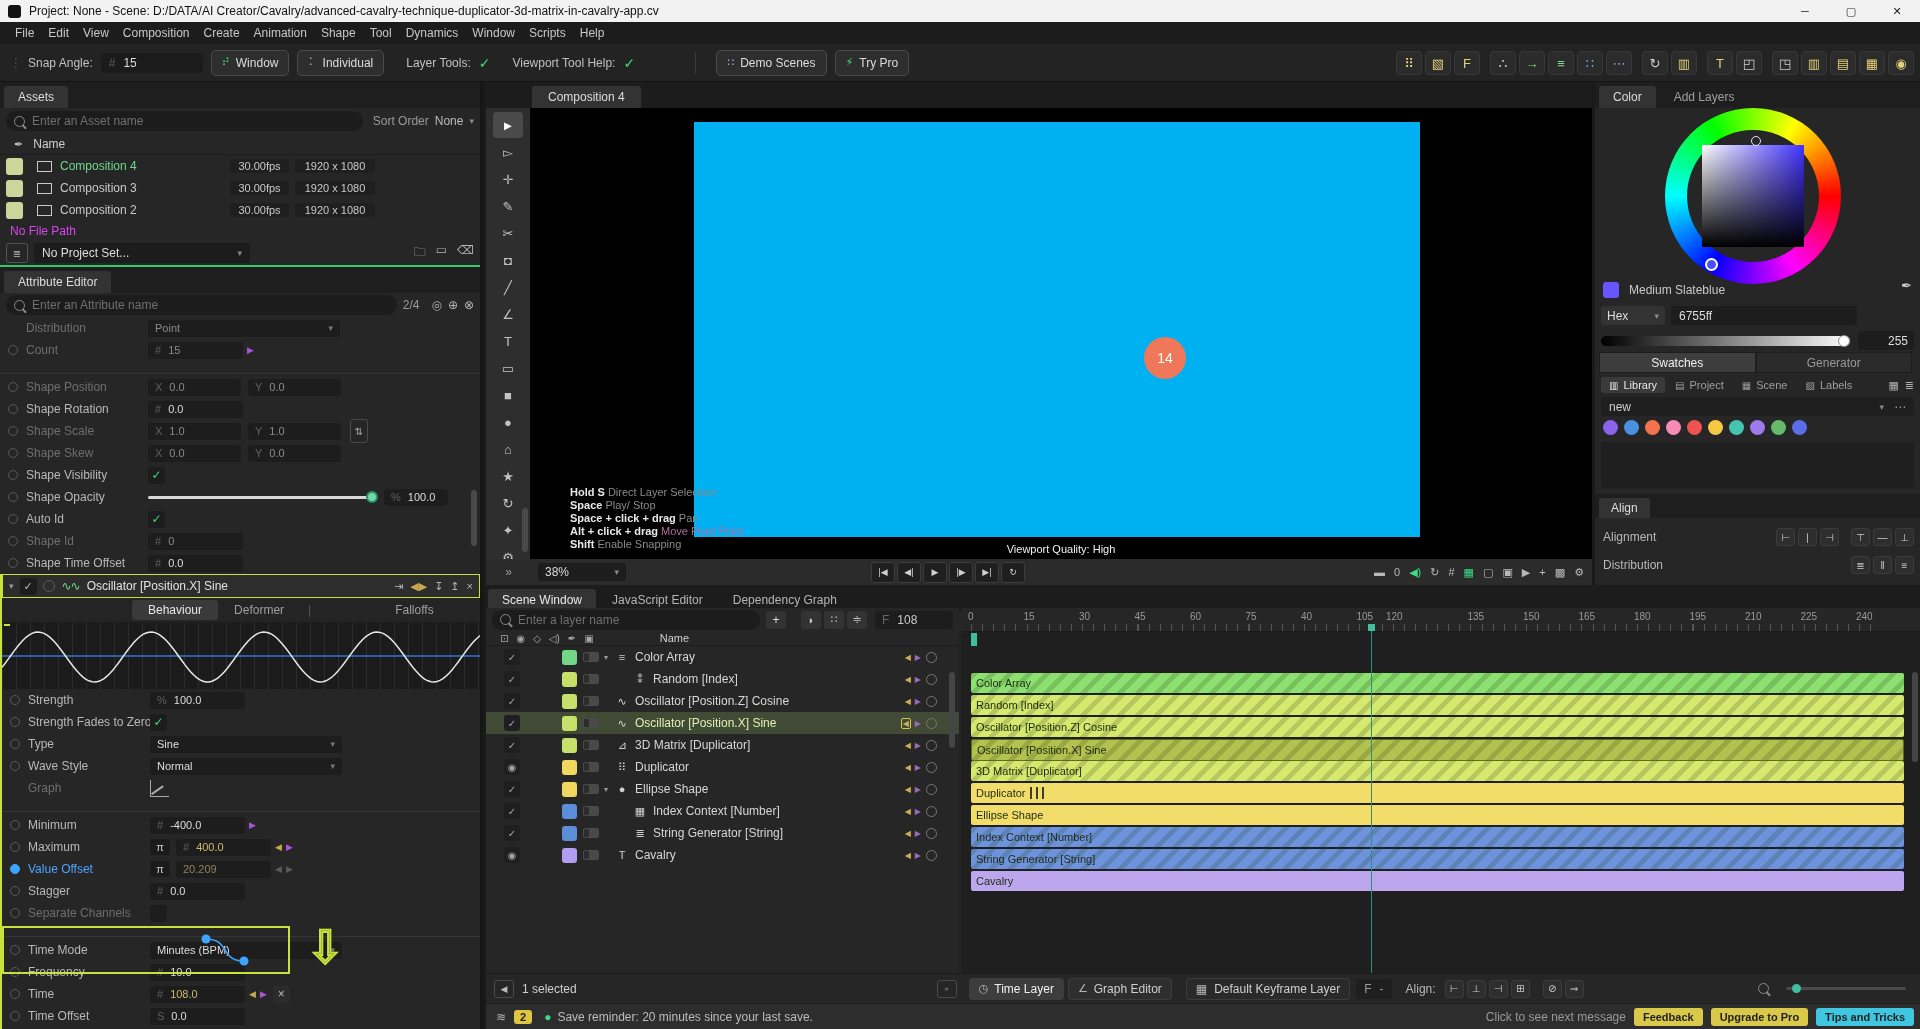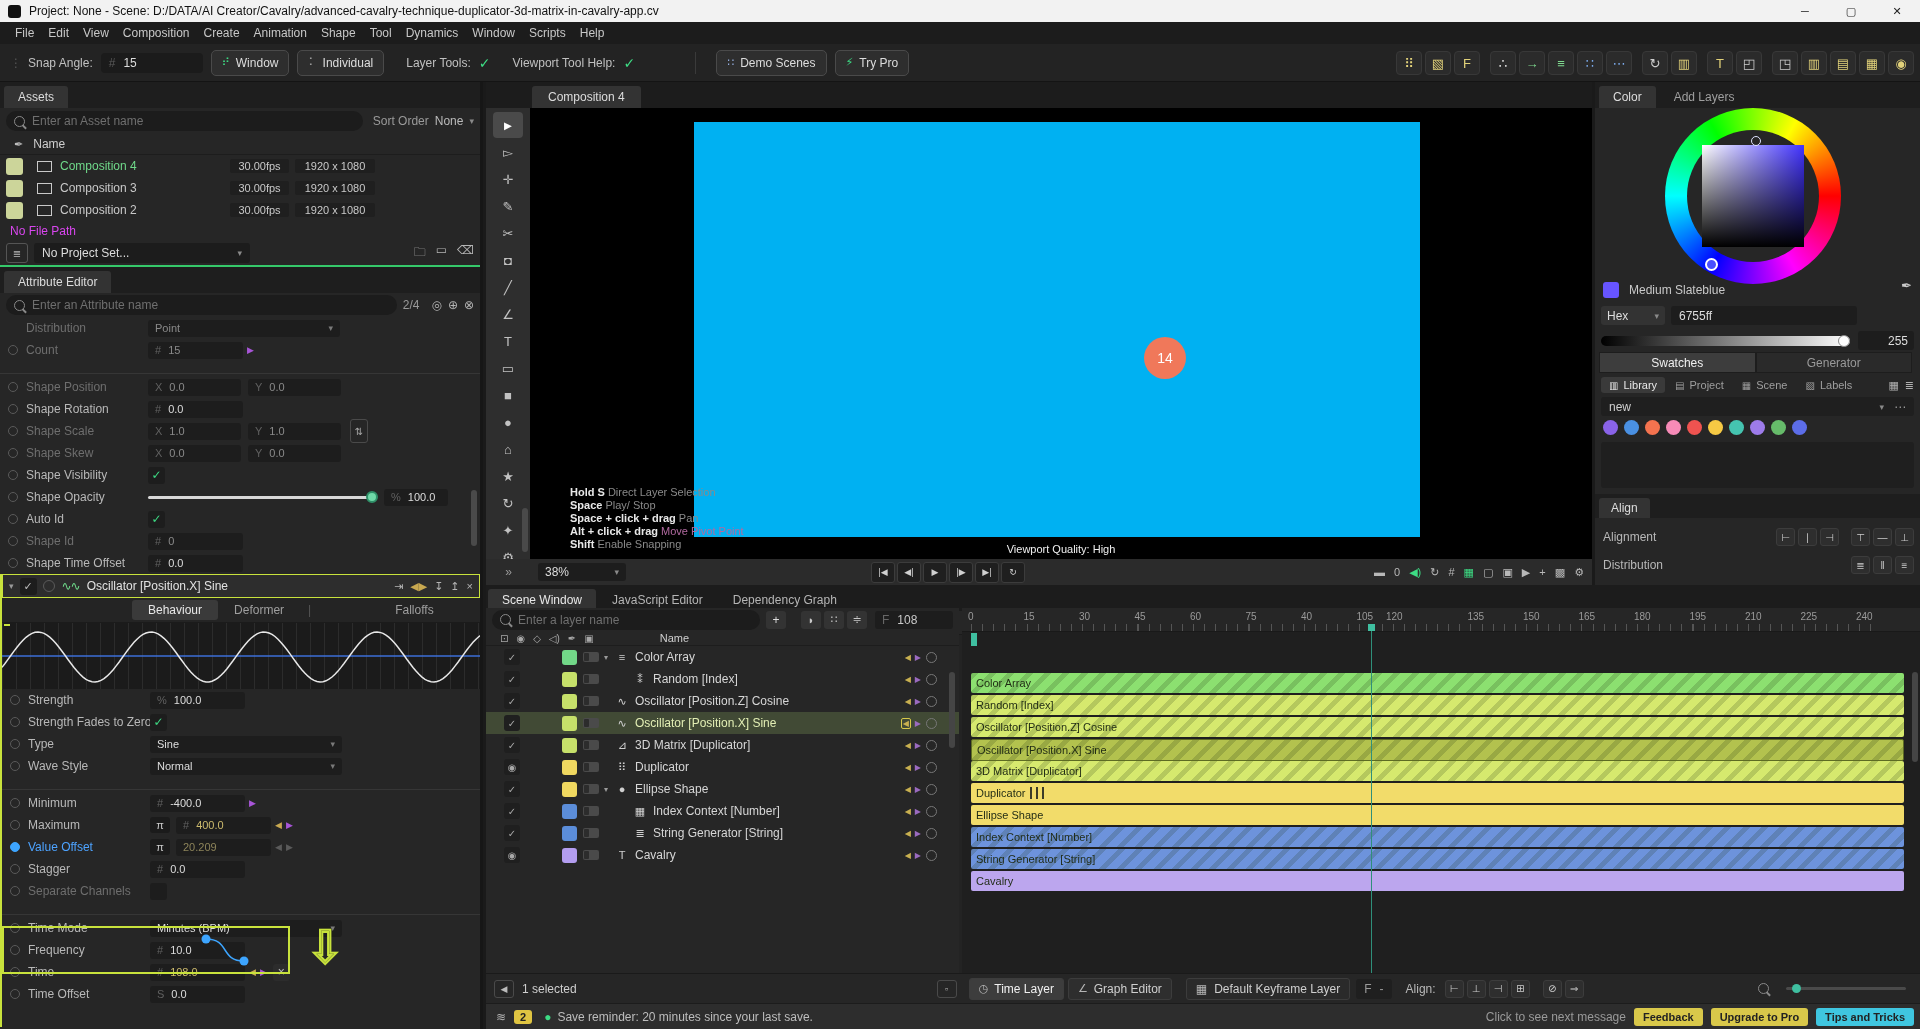--- a/index.html
+++ b/index.html
@@ -569,20 +569,25 @@
             </div>
           </div>
           <div class="attr-row">
             <span class="attr-bullet"></span>
             <span class="attr-label">Wave Style</span>
             <div class="dd">
               <span>Normal</span>
               <span class="car">▾</span>
             </div>
           </div>
+          <div class="attr-row dim">
+            <span class="attr-bullet none"></span>
+            <span class="attr-label">Graph</span>
+            <div class="graph-icon"></div>
+          </div>
           <div class="attr-sep"></div>
           <div class="attr-row">
             <span class="attr-bullet"></span>
             <span class="attr-label">Minimum</span>
             <div class="fld w1">
               <span class="pfx">#</span>
               <span class="val">-400.0</span>
             </div>
             <span class="arr pur">▶</span>
           </div>

